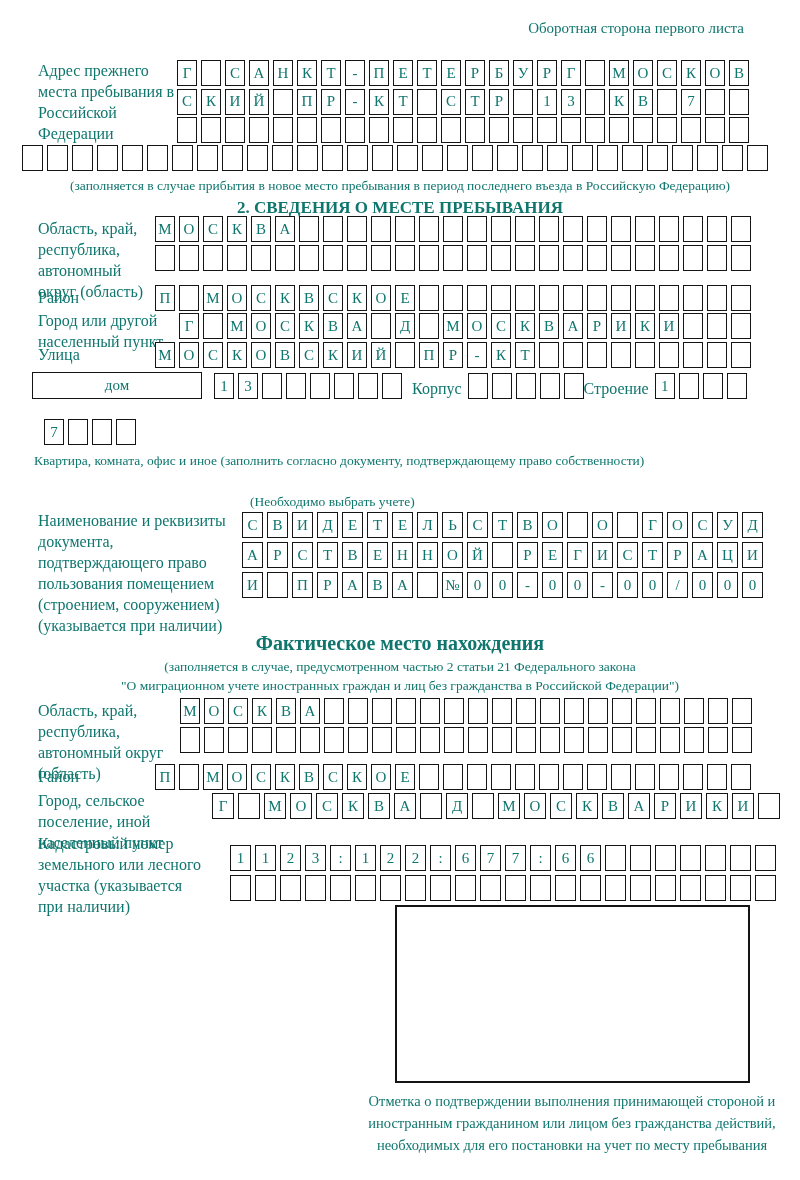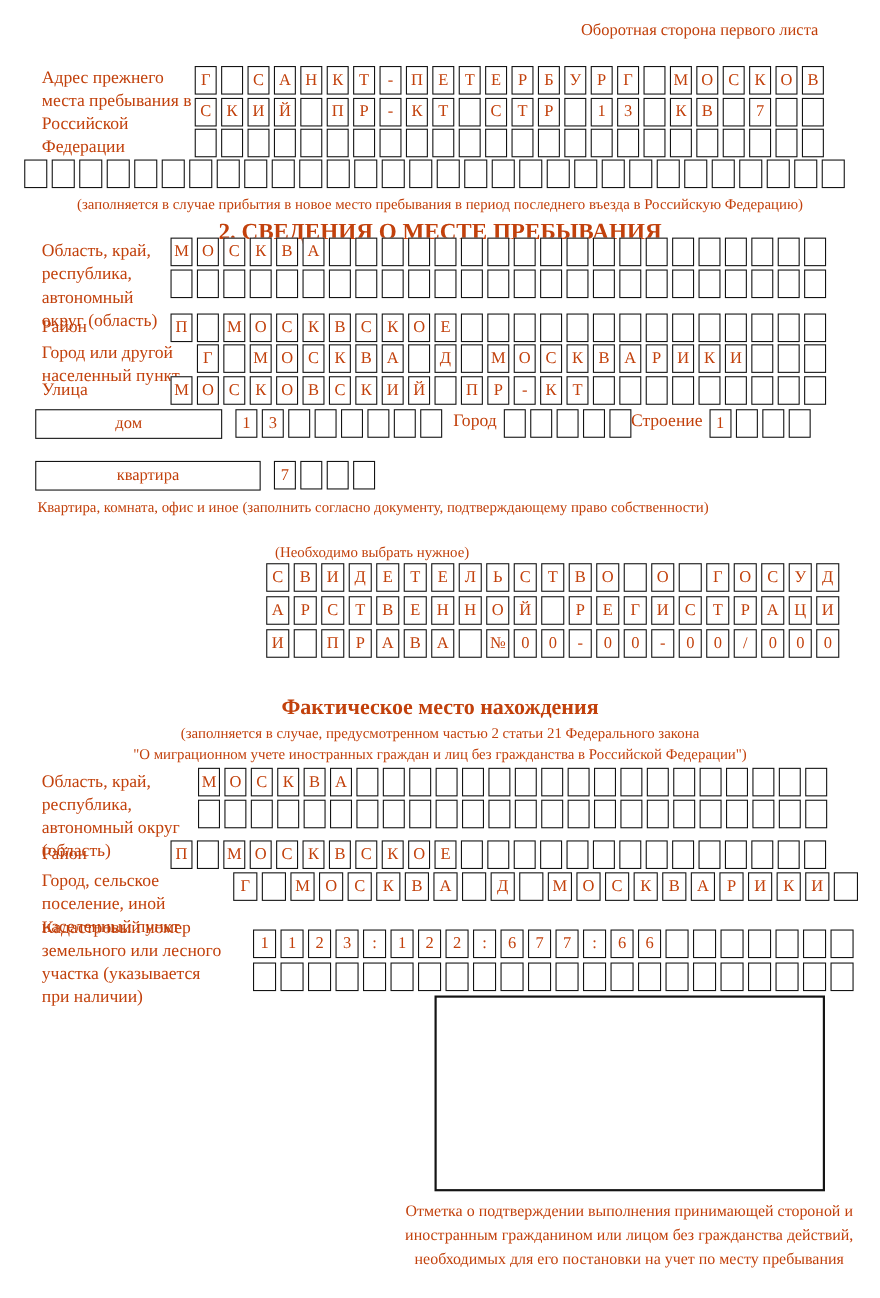--- a/index.html
+++ b/index.html
@@ -1,38 +1,38 @@
 <!DOCTYPE html>
 <html><head>
 <meta charset="utf-8">
 <style>
   html,body{margin:0;padding:0;background:#fff;}
   .page{
     position:relative;width:800px;height:1180px;background:#ffffff;
-    font-family:"Liberation Serif","DejaVu Serif",serif;color:#c2410c;overflow:hidden;
+    font-family:"Liberation Serif","DejaVu Serif",serif;color:#0f766e;overflow:hidden;
   }
   .abs{position:absolute;}
   .lbl{font-size:16px;line-height:21px;}
   .caption{font-size:13.5px;line-height:17px;}
   .center{text-align:center;width:800px;left:0;}
   .bold{font-weight:bold;}
   .box-row{display:flex;gap:4px;}
   .box{
     width:var(--bw,20px);height:26px;border:1.6px solid #141414;box-sizing:border-box;
     display:flex;align-items:center;justify-content:center;
     font-size:15px;line-height:1;background:#fff;flex:0 0 auto;
   }
   .p25 .box{--bw:21px;}
   .p26 .box{--bw:22px;}
   .stack{display:flex;flex-direction:column;gap:2.5px;}
   .labelbox{
     border:1.8px solid #141414;box-sizing:border-box;height:27px;background:#fff;
     display:flex;align-items:center;justify-content:center;font-size:15px;
   }
-  .inline-row{display:flex;align-items:flex-start;}
+  .inline-row{display:flex;align-items:flex-end;}
   .checkcell{
     width:22px;height:27px;border:1.8px solid #141414;box-sizing:border-box;
     display:flex;align-items:center;justify-content:center;font-size:16px;background:#fff;
   }
   .stamp-box{border:2px solid #141414;background:#fff;box-sizing:border-box;}
 </style>
 </head>
 <body>
 
 <div class="page">
@@ -148,21 +148,21 @@
       <span class="box"></span>
       <span class="box"></span>
       <span class="box"></span>
       <span class="box"></span>
       <span class="box"></span>
       <span class="box"></span>
     </div>
 
   <div class="abs caption center" style="top:177px;">(заполняется в случае прибытия в новое место пребывания в период последнего въезда в Российскую Федерацию)</div>
 
-  <div class="abs bold center" style="top:198px;font-size:21px;">2. СВЕДЕНИЯ О МЕСТЕ ПРЕБЫВАНИЯ</div>
+  <div class="abs bold center" style="top:198px;font-size:17px;">2. СВЕДЕНИЯ О МЕСТЕ ПРЕБЫВАНИЯ</div>
 
   <div class="abs lbl" style="left:38px;top:218px;width:116px;">Область, край, республика, автономный округ (область)</div>
   <div class="abs stack" style="left:155px;top:216px;">
     <div class="box-row">
         <span class="box">М</span>
         <span class="box">О</span>
         <span class="box">С</span>
         <span class="box">К</span>
         <span class="box">В</span>
         <span class="box">А</span>
@@ -306,50 +306,50 @@
     <div class="box-row" style="margin-left:12px;">
         <span class="box">1</span>
         <span class="box">3</span>
         <span class="box"></span>
         <span class="box"></span>
         <span class="box"></span>
         <span class="box"></span>
         <span class="box"></span>
         <span class="box"></span>
       </div>
-    <div class="lbl" style="margin-left:10px;">Город</div>
+    <div class="lbl" style="margin-left:10px;">Корпус</div>
     <div class="box-row" style="margin-left:6px;">
         <span class="box"></span>
         <span class="box"></span>
         <span class="box"></span>
         <span class="box"></span>
         <span class="box"></span>
       </div>
     <div class="lbl" style="">Строение</div>
     <div class="box-row" style="margin-left:6px;">
         <span class="box">1</span>
         <span class="box"></span>
         <span class="box"></span>
         <span class="box"></span>
       </div>
   </div>
 
   <div class="abs inline-row" style="left:32px;top:419px;">
-    <div class="labelbox" style="width:205px;">квартира</div>
     <div class="box-row" style="margin-left:12px;">
         <span class="box">7</span>
         <span class="box"></span>
         <span class="box"></span>
         <span class="box"></span>
       </div>
   </div>
   <div class="abs caption" style="left:34px;top:452px;">Квартира, комната, офис и иное (заполнить согласно документу, подтверждающему право собственности)</div>
 
-  <div class="abs caption" style="left:250px;top:493px;">(Необходимо выбрать нужное)</div>
-
+  <div class="abs caption" style="left:250px;top:493px;">(Необходимо выбрать учете)</div>
+
+  <div class="abs lbl" style="left:38px;top:510px;width:200px;">Наименование и реквизиты документа, подтверждающего право пользования помещением (строением, сооружением) (указывается при наличии)</div>
   <div class="abs stack" style="left:242px;top:512px;gap:4px;">
     <div class="box-row p25">
         <span class="box">С</span>
         <span class="box">В</span>
         <span class="box">И</span>
         <span class="box">Д</span>
         <span class="box">Е</span>
         <span class="box">Т</span>
         <span class="box">Е</span>
         <span class="box">Л</span>

